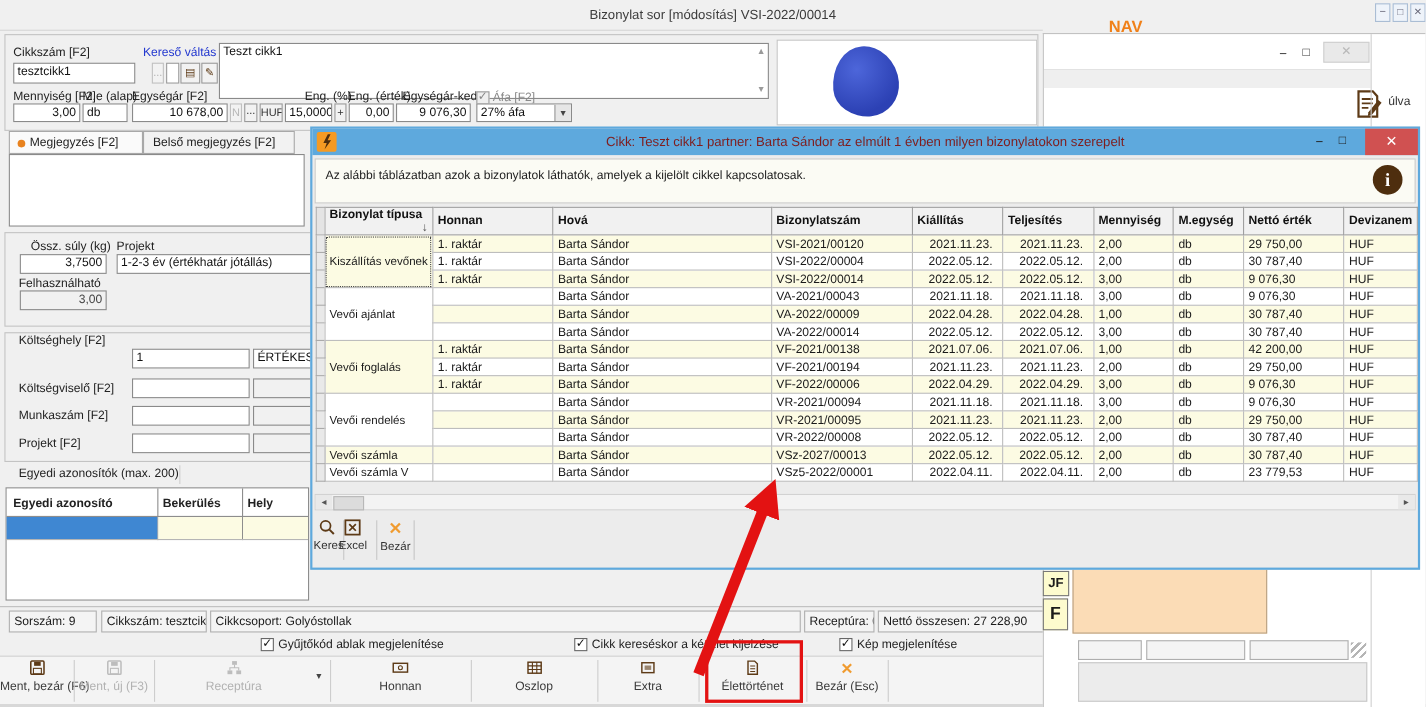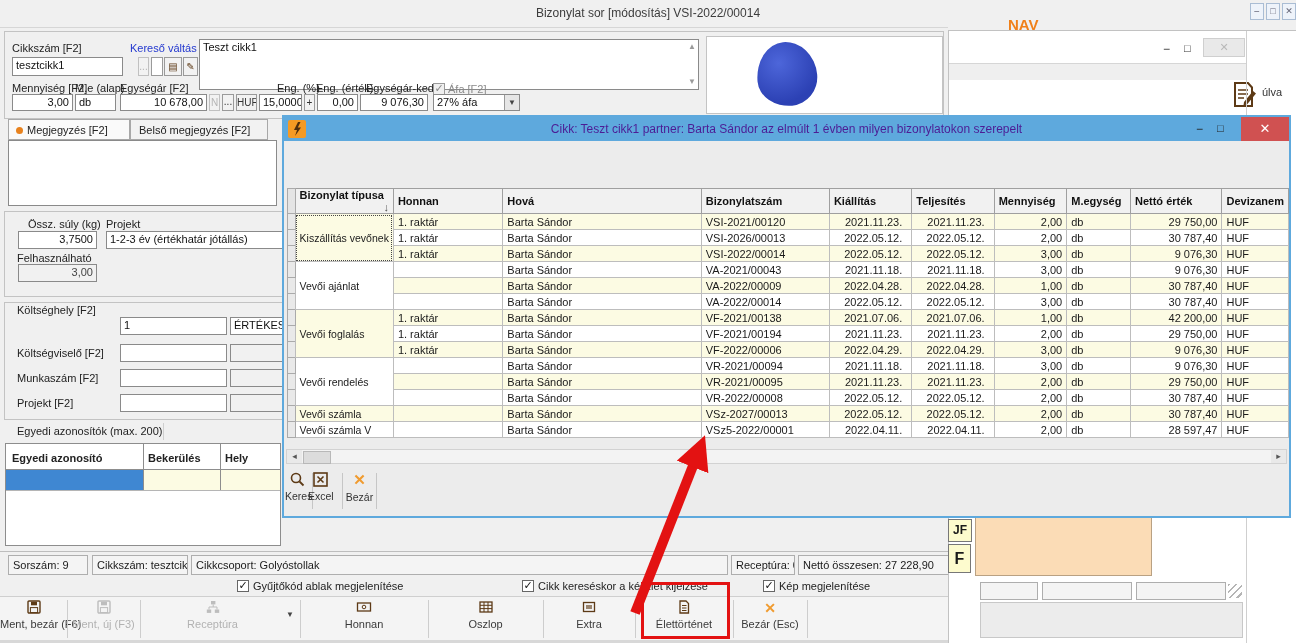--- a/index.html
+++ b/index.html
@@ -23,21 +23,21 @@
   .tb-btn{position:absolute;top:598px;height:42px;text-align:center;cursor:default}
   .tb-btn .ic{display:block;height:18px;margin-top:1px}
   .tb-btn .tl{display:block;font-size:11px;color:#3a3a3a;margin-top:1px;white-space:nowrap}
   .tb-btn.dis .tl{color:#b2b2b2}
   .tb-sep{position:absolute;top:600px;height:38px;width:1px;background:#cdcdcd}
   
   #popup{position:absolute;left:282px;top:115px;width:1009px;height:403px;border:2px solid #5ea9dd;
          background:#ececec;box-sizing:border-box;z-index:30}
   #ptitlebar{position:absolute;left:0;top:0;width:1005px;height:24px;background:#5ea9dd}
   #ptitle{position:absolute;left:0;top:0;width:1005px;height:24px;line-height:24px;text-align:center;
-          font-size:12px;color:#4c1d95}
+          font-size:12px;color:#7f1d1d}
   .winglyph{position:absolute;font-size:12px;color:#222;line-height:24px}
   #pclose{position:absolute;left:957px;top:0;width:48px;height:24px;background:#d05151;color:#fff;
           text-align:center;line-height:23px;font-size:13px}
   #pinfo{position:absolute;left:2px;top:27px;width:1001px;height:41px;background:#fbfbf4;
          border:1px solid #c9c9c9;box-sizing:border-box}
   #pinfotext{position:absolute;left:9px;top:9px;font-size:11px;color:#222}
   #infoicon{position:absolute;left:961px;top:5px;width:27px;height:27px;border-radius:50%;
             background:#4e2e0e;color:#fff;text-align:center;line-height:27px;
             font-family:"Liberation Serif",serif;font-size:17px;font-weight:bold}
   #ptable{position:absolute;left:3px;top:71px;border-collapse:collapse;table-layout:fixed;
@@ -47,21 +47,21 @@
   #ptable th{background:#f1f1f1;border-color:#9f9f9f;text-align:left;font-weight:bold;height:20px;color:#111}
   #ptable th.gut,#ptable td.gut{background:#e4e4e4;border-color:#aaa;padding:0}
   .ry td{background:#fcfbe3}.rw td{background:#fff}
   #ptable td.gut{background:#e9e9e9}
   .gs td{border-top-color:#9a9a9a}
   .cur td{border-top:1px solid #5a5a5a;border-bottom:1px solid #5a5a5a}
   .gcell{vertical-align:middle;font-size:10.5px}
   #ptable td.cy{background:#fcfbe3}#ptable td.cw{background:#fff}
   .focus{outline:1px dotted #444;outline-offset:-2px}
   .c3,.c4{text-align:right;padding-right:9px !important}
-  .c5,.c7{text-align:right}
+  .c5,.c7{text-align:left}
   #pscroll{position:absolute;left:2px;top:332px;width:1001px;height:15px;background:#f3f3f3;
            border:1px solid #d2d2d2;box-sizing:border-box}
   .scr-btn{position:absolute;top:0;width:15px;height:13px;background:#e9e9e9;color:#555;text-align:center;
            line-height:13px;font-size:9px}
   .ptb-btn{position:absolute;top:354px;height:40px;text-align:center}
   .ptb-btn .tl{display:block;font-size:10.5px;color:#333;margin-top:2px}
   .ptb-sep{position:absolute;top:356px;height:36px;width:1px;background:#c6c6c6}
   .vline{position:absolute;width:1px;background:#cfcfcf}
   .hline{position:absolute;height:1px;background:#d6d6d6}
   .navwin{position:absolute;left:948px;top:30px;width:348px;height:613px;background:#fff;
@@ -304,20 +304,24 @@
       <svg width="18" height="18" viewBox="0 0 18 18">
           <polygon points="10,2 6,10 9,10 7,16 13,7.5 9.8,7.5 12.5,2" fill="#4e2e0e"></polygon>
         </svg>
     </span>
     <span id="ptitle">Cikk: Teszt cikk1 partner: Barta Sándor az elmúlt 1 évben milyen bizonylatokon szerepelt</span>
     <span class="winglyph" style="left:912px;top:0">−</span>
     <span class="winglyph" style="left:933px;top:-1px;font-size:11px">□</span>
     <span id="pclose">✕</span>
   </div>
 
+  <div id="pinfo">
+    <span id="pinfotext">Az alábbi táblázatban azok a bizonylatok láthatók, amelyek a kijelölt cikkel kapcsolatosak.</span>
+    <span id="infoicon">i</span>
+  </div>
 
   <table id="ptable">
     <colgroup>
       <col style="width:8px">
         <col style="width:85px">
         <col style="width:113px">
         <col style="width:206px">
       <col style="width:130px">
         <col style="width:83px">
         <col style="width:83px">
@@ -353,21 +357,21 @@
           <td class="c4">2021.11.23.</td>
           <td class="c5">2,00</td>
           <td class="c6">db</td>
           <td class="c7">29 750,00</td>
           <td class="c8">HUF</td>
         </tr>
         <tr class="rw">
           <td class="gut"></td>
           <td class="c0">1. raktár</td>
           <td class="c1">Barta Sándor</td>
-          <td class="c2">VSI-2026/00013</td>
+          <td class="c2">VSI-2022/00004</td>
           <td class="c3">2022.05.12.</td>
           <td class="c4">2022.05.12.</td>
           <td class="c5">2,00</td>
           <td class="c6">db</td>
           <td class="c7">30 787,40</td>
           <td class="c8">HUF</td>
         </tr>
         <tr class="ry">
           <td class="gut"></td>
           <td class="c0">1. raktár</td>
@@ -507,21 +511,21 @@
         <tr class="rw gs">
           <td class="gut"></td>
           <td class="gcell cw" rowspan="1">Vevői számla V</td>
           <td class="c0"></td>
           <td class="c1">Barta Sándor</td>
           <td class="c2">VSz5-2022/00001</td>
           <td class="c3">2022.04.11.</td>
           <td class="c4">2022.04.11.</td>
           <td class="c5">2,00</td>
           <td class="c6">db</td>
-          <td class="c7">28 597,47</td>
+          <td class="c7">23 779,53</td>
           <td class="c8">HUF</td>
         </tr>
       </tbody>
   </table>
 
   <div id="pscroll">
     <span class="scr-btn" style="left:0">◂</span>
     <span class="abs" style="left:16px;top:1px;width:26px;height:11px;background:#dcdcdc;border:1px solid #b8b8b8"></span>
     <span class="scr-btn" style="right:0;left:auto">▸</span>
   </div>

